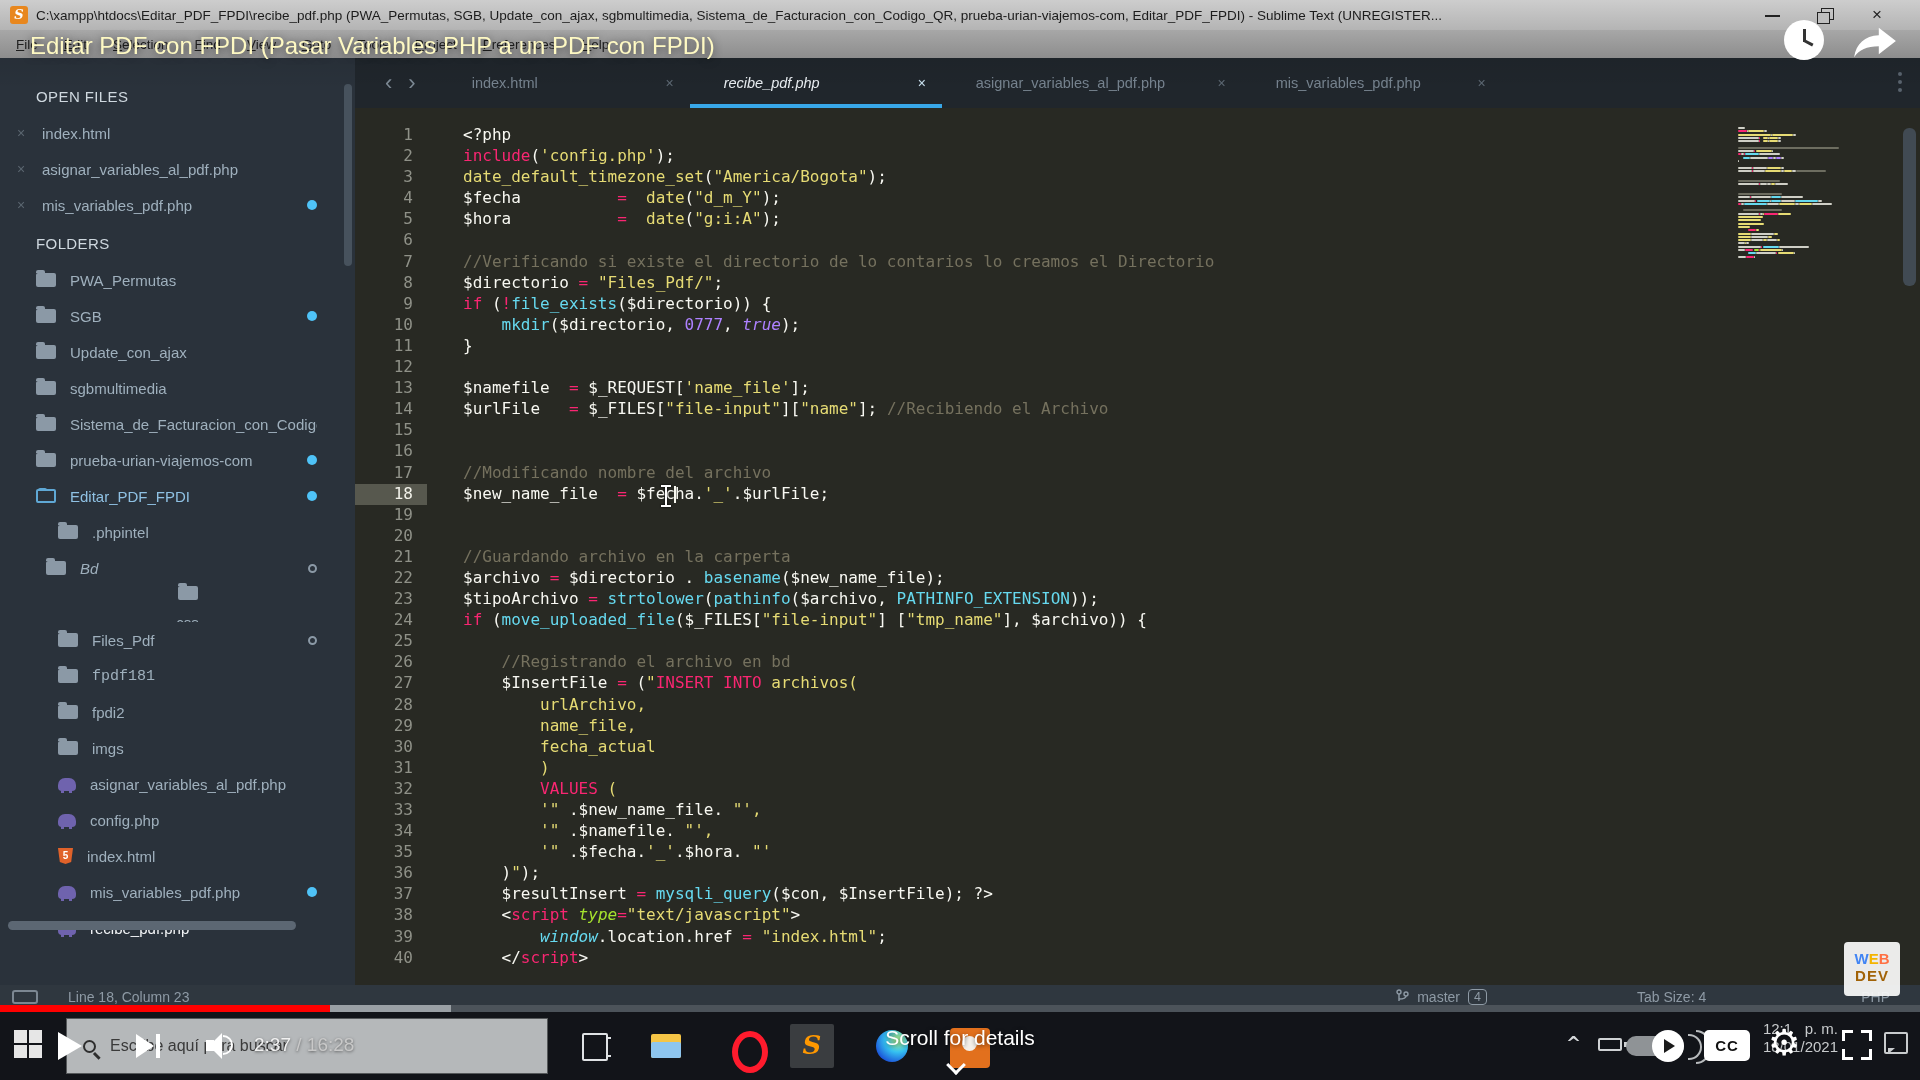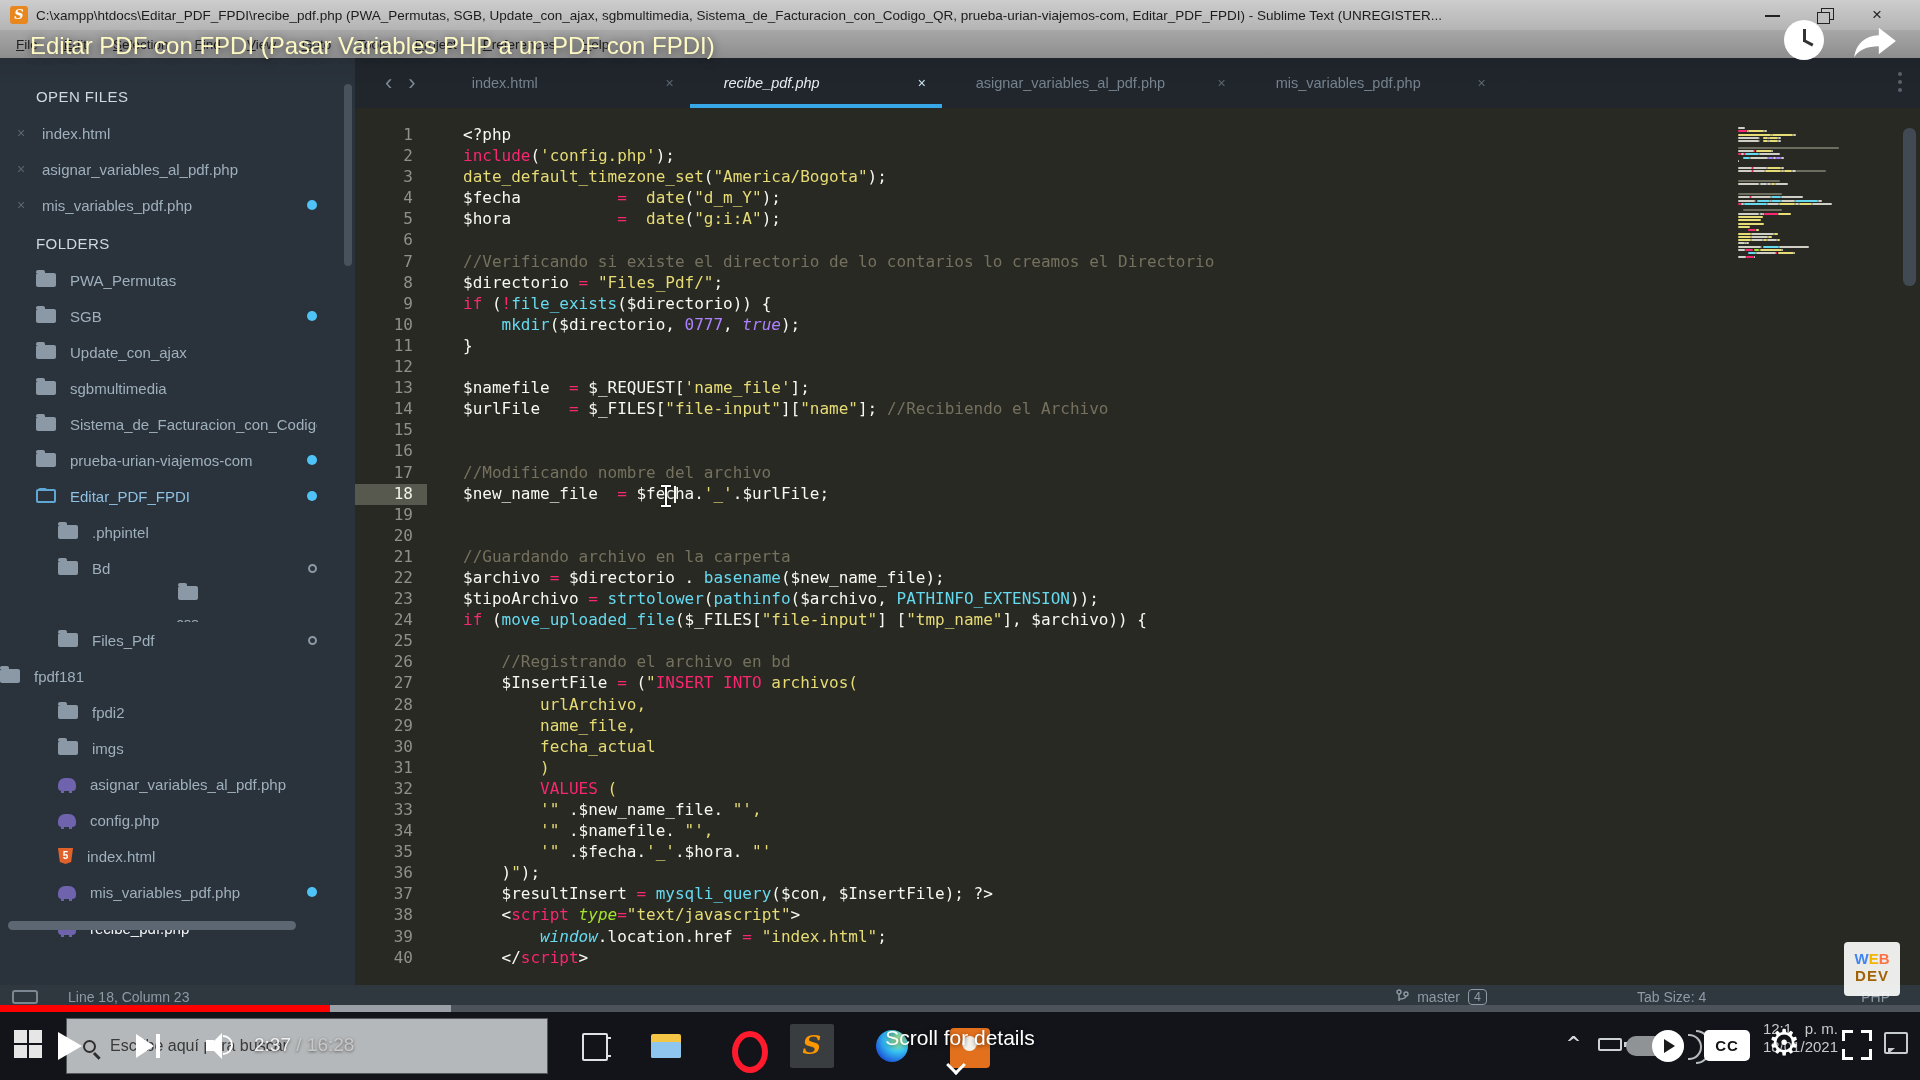--- a/index.html
+++ b/index.html
@@ -277,35 +277,35 @@
             </div>
             <div class="sb-row row-activefolder" style="padding-left: 36px;">
               <span class="ic-folder open"></span>
               <span class="grow">Editar_PDF_FPDI</span>
               <span class="dot"></span>
             </div>
             <div class="sb-row" style="padding-left: 58px;">
               <span class="ic-folder"></span>
               <span class="grow">.phpintel</span>
             </div>
-            <div class="sb-row" style="padding-left: 58px;">
+            <div class="sb-row" style="padding-left: 46px; font-style: italic;">
               <span class="ic-folder"></span>
               <span class="grow">Bd</span>
               <span class="dot outline"></span>
             </div>
             <div class="sb-row" style="padding-left: 58px; flex-direction: column;">
               <span class="ic-folder"></span>
               <span class="grow">css</span>
             </div>
             <div class="sb-row" style="padding-left: 58px;">
               <span class="ic-folder"></span>
               <span class="grow">Files_Pdf</span>
               <span class="dot outline"></span>
             </div>
-            <div class="sb-row" style="">
+            <div class="sb-row" style="padding-left: 58px; font-family: Liberation Mono, monospace;">
               <span class="ic-folder"></span>
               <span class="grow">fpdf181</span>
             </div>
             <div class="sb-row" style="padding-left: 58px;">
               <span class="ic-folder"></span>
               <span class="grow">fpdi2</span>
             </div>
             <div class="sb-row" style="padding-left: 58px;">
               <span class="ic-folder"></span>
               <span class="grow">imgs</span>

